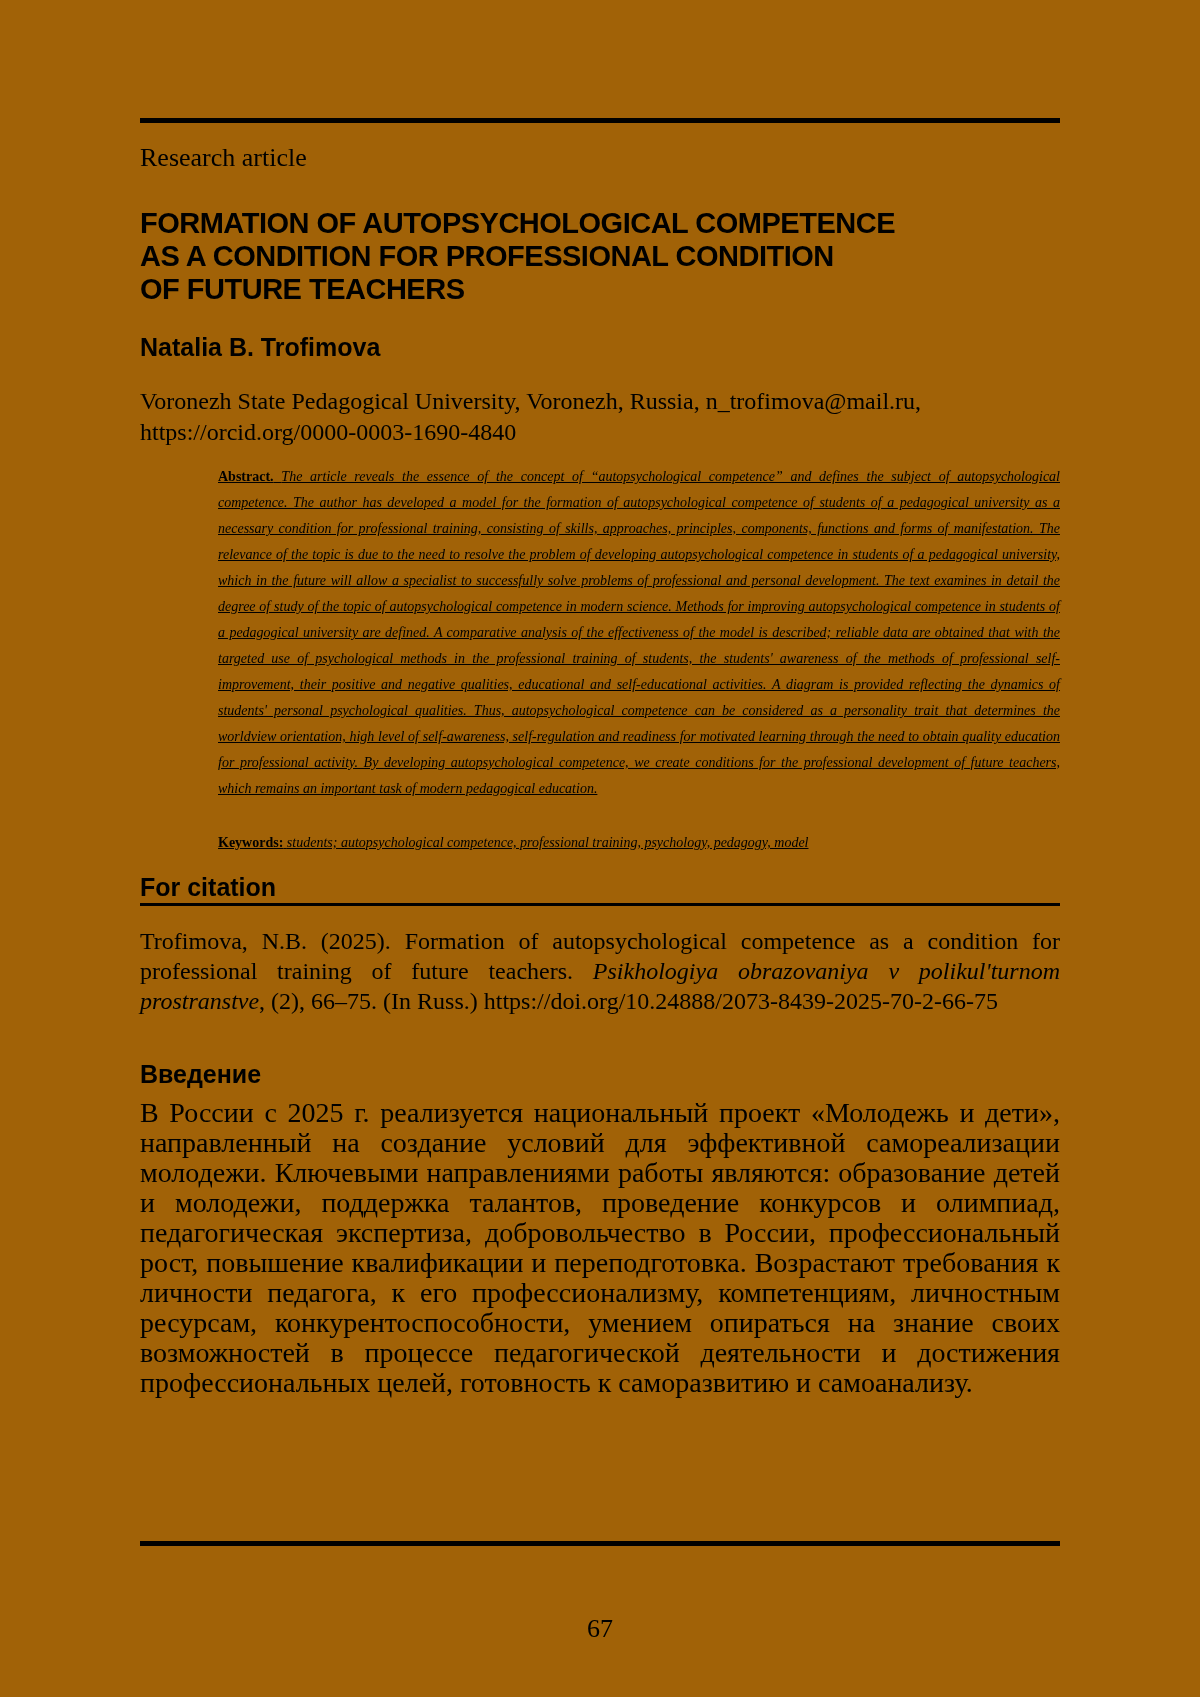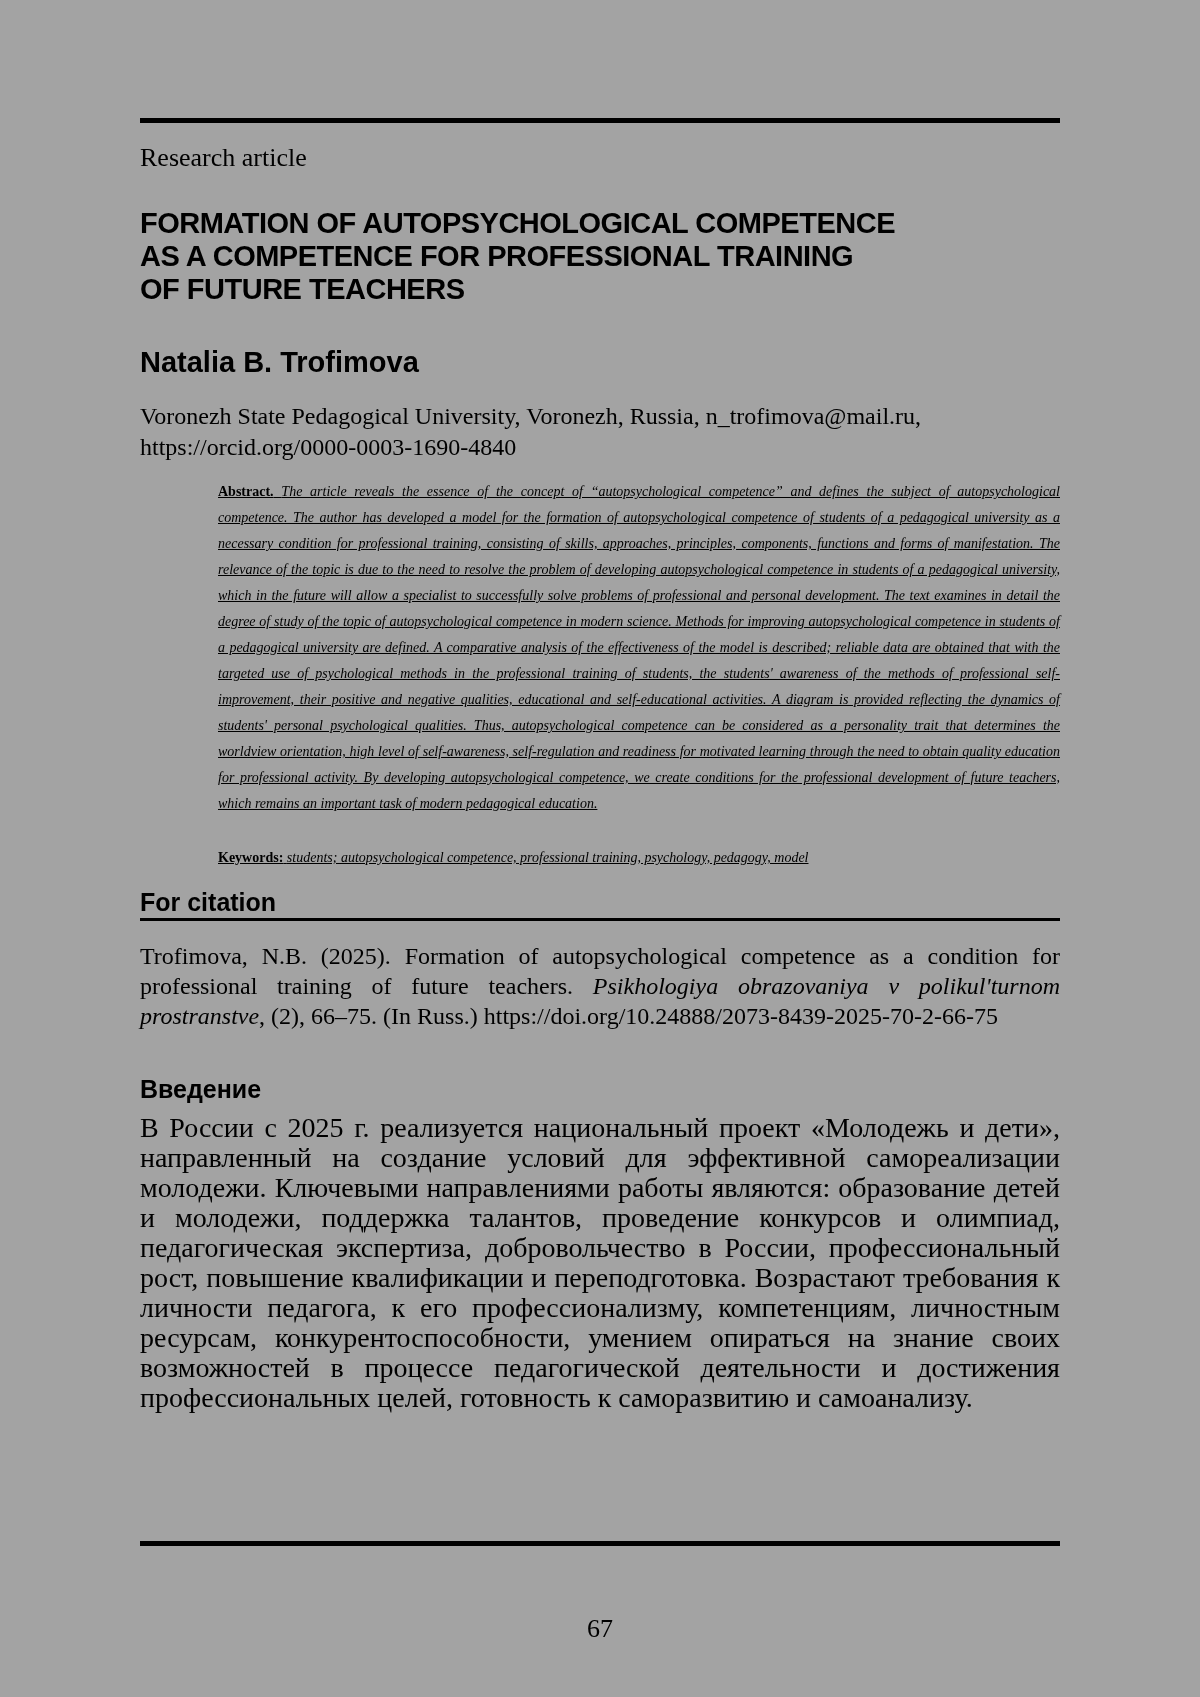--- a/index.html
+++ b/index.html
@@ -1,20 +1,20 @@
 <!DOCTYPE html>
 <html><head>
 <meta charset="utf-8">
 <style>
   html, body { margin: 0; padding: 0; background: #ffffff; }
   .page {
     position: relative;
     width: 1200px;
     height: 1697px;
-    background: #a3a3a3;
+    background: #a16207;
     color: #000000;
     font-family: "Liberation Serif", serif;
     overflow: hidden;
   }
   .content {
     position: absolute;
     left: 140px;
     top: 0;
     width: 920px;
   }
@@ -31,24 +31,24 @@
   .title {
     margin: 34px 0 0 0;
     font-family: "Liberation Sans", sans-serif;
     font-weight: bold;
     font-size: 29px;
     line-height: 33px;
     letter-spacing: -0.5px;
   }
   .title span { display: block; }
   .author {
-    margin-top: 42px;
+    margin-top: 27px;
     font-family: "Liberation Sans", sans-serif;
     font-weight: bold;
-    font-size: 29px;
+    font-size: 25px;
     line-height: 29px;
   }
   .affiliation {
     margin: 24px 0 0 0;
     font-size: 24px;
     line-height: 31px;
     text-align: left;
   }
   .abstract-block {
     margin-left: 78px;
@@ -112,21 +112,21 @@
 
 <div class="page">
   <div class="content">
 
     <div class="rule-top"></div>
 
     <div class="article-type">Research article</div>
 
     <h1 class="title">
       <span>FORMATION OF AUTOPSYCHOLOGICAL COMPETENCE</span>
-      <span>AS A COMPETENCE FOR PROFESSIONAL TRAINING</span>
+      <span>AS A CONDITION FOR PROFESSIONAL CONDITION</span>
       <span>OF FUTURE TEACHERS</span>
     </h1>
 
     <div class="author">Natalia B. Trofimova</div>
 
     <p class="affiliation">Voronezh State Pedagogical University, Voronezh, Russia, n_trofimova@mail.ru, https://orcid.org/0000-0003-1690-4840</p>
 
     <div class="abstract-block">
       <p class="abstract-p"><span class="lbl">Abstract.</span> <i>The article reveals the essence of the concept of “autopsychological competence” and defines the subject of autopsychological competence. The author has developed a model for the formation of autopsychological competence of students of a pedagogical university as a necessary condition for professional training, consisting of skills, approaches, principles, components, functions and forms of manifestation. The relevance of the topic is due to the need to resolve the problem of developing autopsychological competence in students of a pedagogical university, which in the future will allow a specialist to successfully solve problems of professional and personal development. The text examines in detail the degree of study of the topic of autopsychological competence in modern science. Methods for improving autopsychological competence in students of a pedagogical university are defined. A comparative analysis of the effectiveness of the model is described; reliable data are obtained that with the targeted use of psychological methods in the professional training of students, the students' awareness of the methods of professional self-improvement, their positive and negative qualities, educational and self-educational activities. A diagram is provided reflecting the dynamics of students' personal psychological qualities. Thus, autopsychological competence can be considered as a personality trait that determines the worldview orientation, high level of self-awareness, self-regulation and readiness for motivated learning through the need to obtain quality education for professional activity. By developing autopsychological competence, we create conditions for the professional development of future teachers, which remains an important task of modern pedagogical education.</i></p>
 

